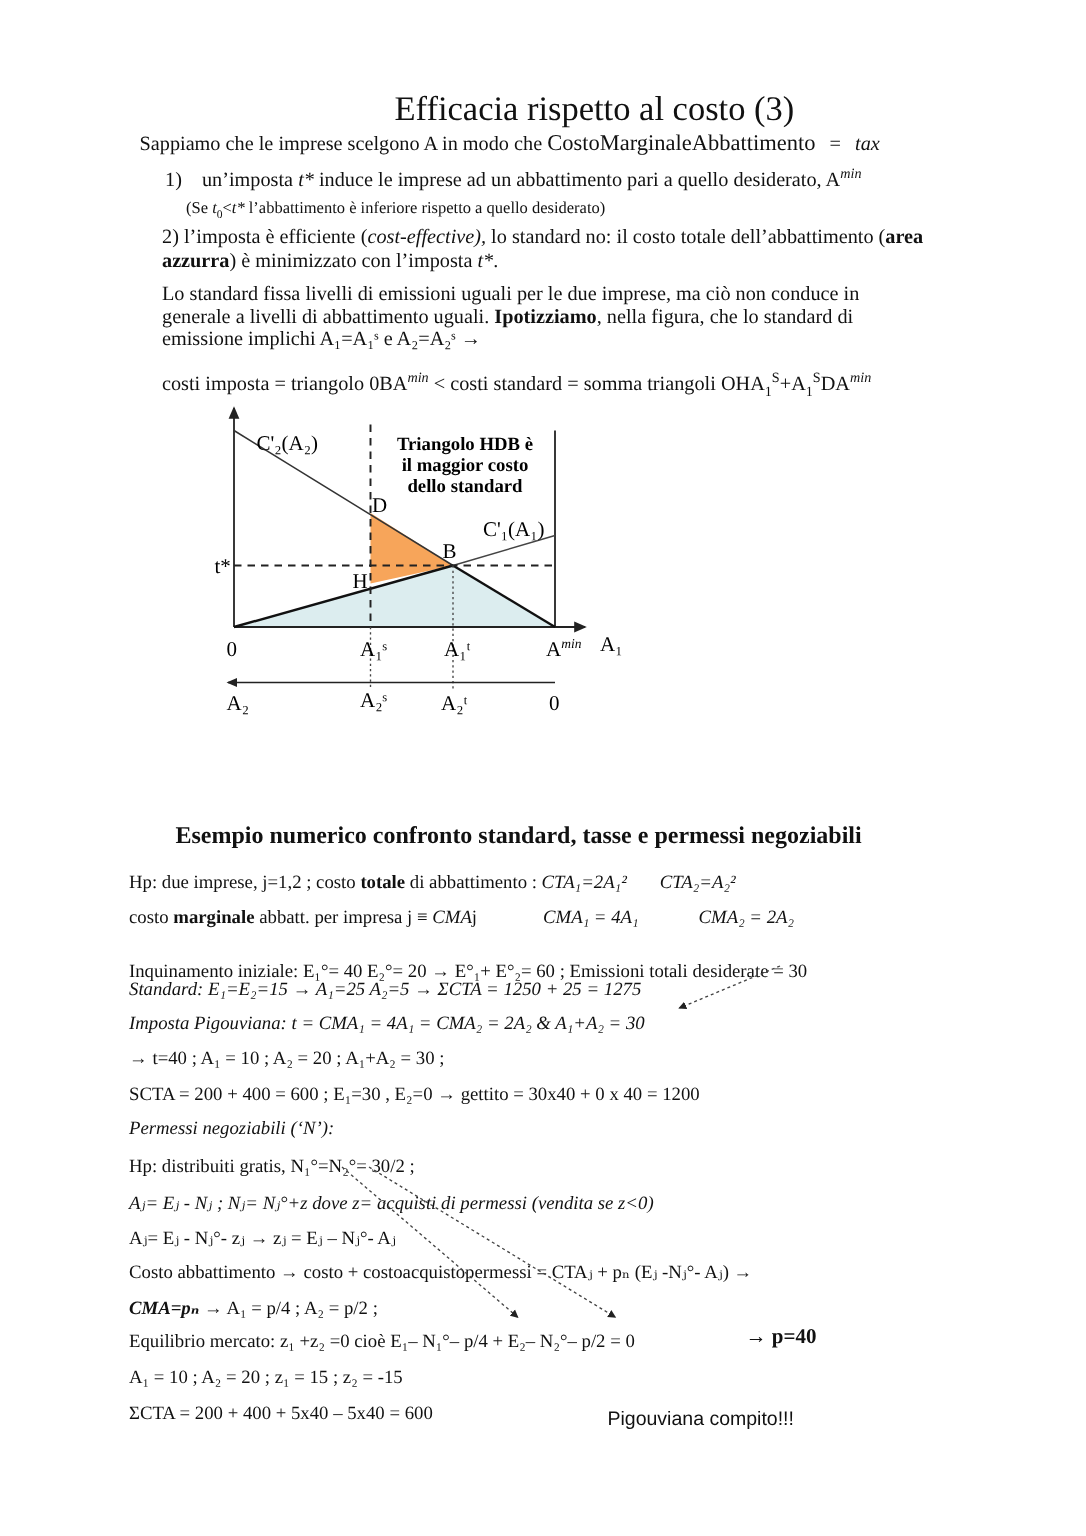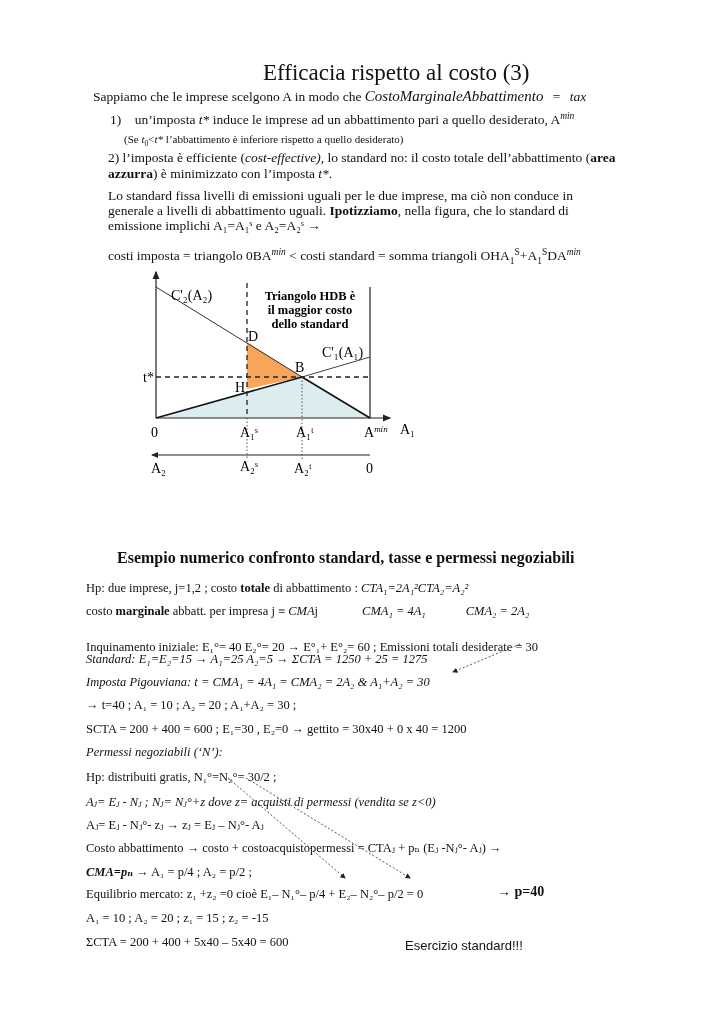--- a/index.html
+++ b/index.html
@@ -14,21 +14,21 @@
   sub, sup { font-size:70%; line-height:0; }
   .sans { font-family:"Liberation Sans", "DejaVu Sans", sans-serif; }
   svg text { font-family:"Liberation Serif", "DejaVu Serif", serif; }
 </style>
 </head>
 <body>
 
 <div class="abs" style="left:263px; top:60px; font-size:23px;">Efficacia rispetto al costo (3)</div>
 
 <div class="abs t13" style="left:93px; top:88px;">
-  <span>Sappiamo che le imprese scelgono A in modo che </span><span style="font-size:15px;font-style:italic;">CostoMarginaleAbbattimento</span>
+  <span>Sappiamo che le imprese scelgono A in modo che </span><span style="font-size:15px;">CostoMarginaleAbbattimento</span>
   <span style="margin:0 6px;">=</span>
   <span class="it">tax</span>
 </div>
 
 <div class="abs t13" style="left:110px; top:112px;">
   <span>1)</span>
   <span style="margin-left:10px;">un’imposta </span><span class="it">t*</span><span> induce le imprese ad un abbattimento pari a quello desiderato, A</span><sup class="it">min</sup>
 </div>
 <div class="abs t11" style="left:124px; top:133px;">
   <span>(Se </span><span class="it">t</span><sub>0</sub><span>&lt;</span><span class="it">t*</span><span> l’abbattimento è inferiore rispetto a quello desiderato)</span>
@@ -97,21 +97,21 @@
   <text x="400" y="434" font-size="14">A₁</text>
   <text x="151" y="473" font-size="14">A₂</text>
   <text x="240" y="471" font-size="14">A₂ˢ</text>
   <text x="294" y="473" font-size="14">A₂ᵗ</text>
   <text x="366" y="473" font-size="14">0</text>
 </svg>
 
 <div class="abs" style="left:117px; top:549px; font-size:16px; font-weight:bold;">Esempio numerico confronto standard, tasse e permessi negoziabili</div>
 
 <div class="abs t12" style="left:86px; top:581px;">
-  <span>Hp: due imprese, j=1,2   ; costo </span><b>totale</b><span> di abbattimento : </span><span class="it">CTA₁=2A₁²</span><span class="it" style="">CTA₂=A₂²</span>
+  <span>Hp: due imprese, j=1,2   ; costo </span><b>totale</b><span> di abbattimento : </span><span class="it">CTA₁=2A₁²</span><span class="it" style="margin-left:22px;">CTA₂=A₂²</span>
 </div>
 <div class="abs t12" style="left:86px; top:604px;">
   <span>costo </span><b>marginale</b><span> abbatt. per impresa j ≡  </span><span class="it">CMA</span><span>j</span><span class="it" style="margin-left:44px;">CMA₁ = 4A₁</span><span class="it" style="margin-left:40px;">CMA₂ = 2A₂</span>
 </div>
 <div class="abs t12" style="left:86px; top:640px;">Inquinamento iniziale: E₁°= 40  E₂°= 20 →  E°₁+ E°₂= 60  ;   Emissioni totali desiderate = 30</div>
 <div class="abs t12 it" style="left:86px; top:652px;">Standard: E₁=E₂=15 → A₁=25    A₂=5   →   ΣCTA = 1250 + 25 = 1275</div>
 <div class="abs t12 it" style="left:86px; top:675px;">Imposta Pigouviana:   t = CMA₁ = 4A₁ =  CMA₂ = 2A₂      &amp;    A₁+A₂ = 30</div>
 <div class="abs t12" style="left:86px; top:698px;">→    t=40  ;   A₁ = 10  ;  A₂ = 20   ;   A₁+A₂ = 30  ;</div>
 <div class="abs t12" style="left:86px; top:722px;">SCTA = 200 + 400 = 600  ;      E₁=30  ,  E₂=0  →  gettito = 30x40 + 0 x 40 = 1200</div>
 <div class="abs t12 it" style="left:86px; top:745px;">Permessi negoziabili (‘N’):</div>
@@ -119,21 +119,21 @@
 <div class="abs t12" style="left:86px; top:794px;font-style:italic;">Aⱼ= Eⱼ - Nⱼ  ;  Nⱼ= Nⱼ°+z      dove   z= acquisti di permessi (vendita se z&lt;0)</div>
 <div class="abs t12" style="left:86px; top:817px;">Aⱼ= Eⱼ - Nⱼ°- zⱼ  →   zⱼ = Eⱼ – Nⱼ°- Aⱼ</div>
 <div class="abs t12" style="left:86px; top:840px;">Costo abbattimento → costo + costoacquistopermessi = CTAⱼ + pₙ (Eⱼ -Nⱼ°- Aⱼ) →</div>
 <div class="abs t12" style="left:86px; top:864px;">
   <b class="it">CMA=pₙ</b><span>     → A₁ = p/4  ;   A₂ = p/2 ;</span>
 </div>
 <div class="abs t12" style="left:86px; top:887px;">Equilibrio mercato:     z₁ +z₂ =0    cioè E₁– N₁°– p/4   + E₂– N₂°– p/2 = 0</div>
 <div class="abs" style="left:497px; top:884px; font-size:14px; font-weight:bold;">→ p=40</div>
 <div class="abs t12" style="left:86px; top:911px;">A₁ = 10  ;   A₂ = 20 ;   z₁ = 15   ;   z₂ = -15</div>
 <div class="abs t12" style="left:86px; top:935px;">ΣCTA = 200 + 400 + 5x40 – 5x40 = 600</div>
-<div class="abs sans" style="left:405px; top:938px; font-size:13px;">Esercizio standard!!!</div>
+<div class="abs sans" style="left:405px; top:938px; font-size:13px;">Pigouviana compito!!!</div>
 
 <svg width="724" height="1024" style="position:absolute; left:0; top:0; pointer-events:none;" viewBox="0 0 724 1024">
   <defs>
     <marker id="arr2" markerWidth="7" markerHeight="7" refX="5" refY="3.5" orient="auto">
       <path d="M0,0.5 L6,3.5 L0,6.5 Z" fill="#222"></path>
     </marker>
   </defs>
   <line x1="520" y1="644" x2="453" y2="672" stroke="#444" stroke-width="0.9" stroke-dasharray="2,2" marker-end="url(#arr2)"></line>
   <line x1="228" y1="778" x2="345" y2="878" stroke="#444" stroke-width="0.9" stroke-dasharray="2,2" marker-end="url(#arr2)"></line>
   <line x1="246" y1="778" x2="410" y2="878" stroke="#444" stroke-width="0.9" stroke-dasharray="2,2" marker-end="url(#arr2)"></line>

